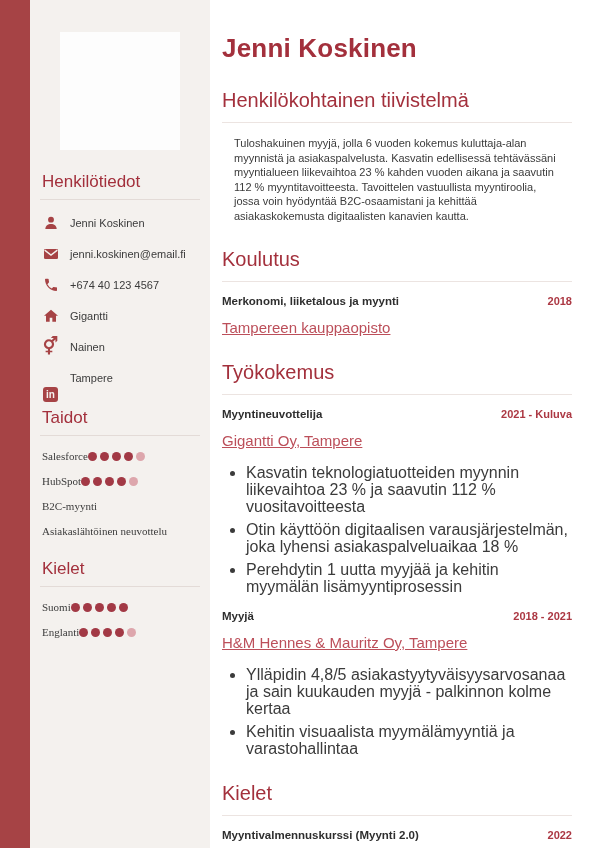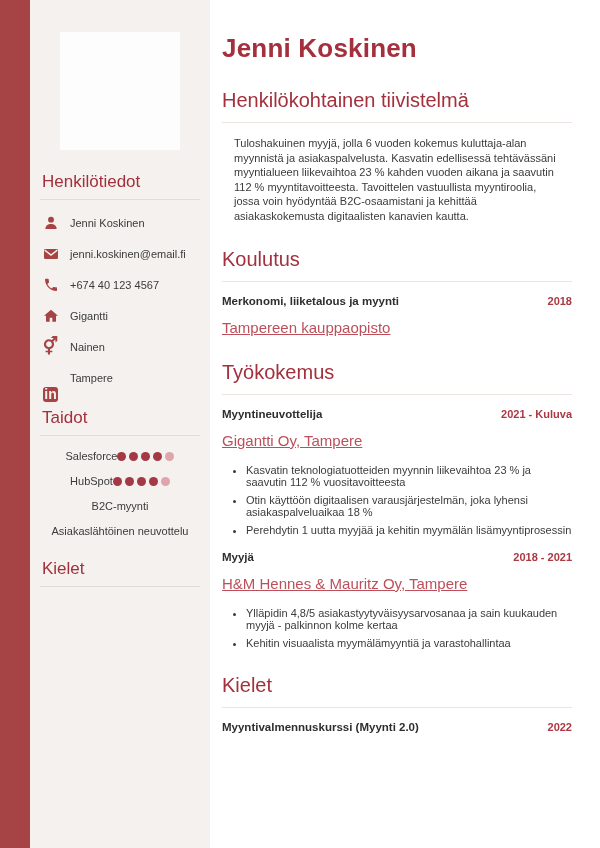--- a/index.html
+++ b/index.html
@@ -9,40 +9,40 @@
   .stripe{width:30px;flex-shrink:0;background:var(--accent,#A64345);}
 
   .sidebar{width:180px;flex-shrink:0;box-sizing:border-box;background:var(--sidebar-bg,#F4F1EE);padding:0 10px;}
   .photo{width:120px;height:118px;background:#FDFDFD;margin:32px auto 6px;}
   .side-h{color:var(--heading,#A3303C);font-size:17px;font-weight:400;margin:22px 2px 7px;}
   .side-divider{border:none;border-top:1px solid #E3DBD7;margin:0 0 14px;}
   .contact-row{display:flex;align-items:center;gap:11px;margin:0 2px 14px;min-height:17px;}
   .icon-wrap{width:17px;height:17px;display:flex;align-items:center;justify-content:center;flex-shrink:0;}
   .icon-wrap svg{width:16px;height:16px;fill:var(--accent,#A64345);}
   .gender-glyph{font-size:17px;line-height:17px;color:var(--accent,#A64345);font-weight:700;}
-  .li-badge{width:15px;height:15px;background:var(--accent,#A64345);color:#F4F1EE;border-radius:3px;font-size:14px;font-weight:700;display:flex;align-items:center;justify-content:center;margin-top:33px;}
+  .li-badge{width:15px;height:15px;background:var(--accent,#A64345);color:#F4F1EE;border-radius:3px;font-size:10px;font-weight:700;display:flex;align-items:center;justify-content:center;margin-top:33px;}
   .contact-text{font-size:11px;color:#3B3B3B;}
-  .skill-row{display:flex;justify-content:center;align-items:center;margin:0 2px 13px;font-size:11px;color:#3B3B3B;min-height:11px;}
+  .skill-row{display:flex;justify-content:flex-start;align-items:center;margin:0 2px 13px;font-size:11px;color:#3B3B3B;min-height:11px;font-family:Liberation Serif, serif;}
   .dots{display:flex;gap:3px;}
   .dot{width:9px;height:9px;border-radius:50%;background:var(--dot-empty,#DDA6AC);}
   .dot.filled{background:var(--dot-filled,#A23945);}
 
   .main{flex:1;box-sizing:border-box;padding:24px 28px 0 12px;background:#ffffff;}
   .name{color:var(--heading,#A3303C);font-size:26px;font-weight:700;margin:9px 0 0;letter-spacing:.2px;}
   .section{margin-top:25px;}
   .main-h{color:var(--heading,#A3303C);font-size:20px;font-weight:400;margin:0 0 10px;}
   .main-divider{border:none;border-top:1px solid #ECE4E1;margin:0 0 13px;}
   .summary-text{font-size:11px;line-height:14.5px;color:#3B3B3B;margin:12px;}
   .entry{margin-bottom:15px;}
   .entry-head{display:flex;justify-content:space-between;align-items:baseline;gap:48px;}
   .entry-title{font-size:11.5px;font-weight:700;color:#2E2E2E;}
   .entry-date{font-size:11px;font-weight:700;color:var(--date,#AC3843);white-space:nowrap;}
   .entry-sub{font-size:15px;color:var(--subtitle,#BC4F5A);margin-top:12px;text-decoration:underline;}
   ul.bullets{margin:15px 0 0;padding-left:24px;}
-  ul.bullets li{font-size:11px;line-height:12px;color:#3B3B3B;margin-bottom:6px;}
+  ul.bullets li{font-size:16px;line-height:17px;color:#3B3B3B;margin-bottom:6px;}
 </style>
 </head>
 <body>
 
 <div class="page">
   <div class="stripe"></div>
 
   <aside class="sidebar">
     <div class="photo"></div>
 
@@ -123,20 +123,42 @@
         <div class="skill-row">
           <span>B2C-myynti</span>
         </div>
         <div class="skill-row">
           <span>Asiakaslähtöinen neuvottelu</span>
         </div>
       </div>
 
     <h2 class="side-h">Kielet</h2>
     <hr class="side-divider">
+    <div id="languages-list">
+        <div class="skill-row">
+          <span>Suomi</span>
+          <span class="dots">
+            <span class="dot filled"></span>
+            <span class="dot filled"></span>
+            <span class="dot filled"></span>
+            <span class="dot filled"></span>
+            <span class="dot filled"></span>
+          </span>
+        </div>
+        <div class="skill-row">
+          <span>Englanti</span>
+          <span class="dots">
+            <span class="dot filled"></span>
+            <span class="dot filled"></span>
+            <span class="dot filled"></span>
+            <span class="dot filled"></span>
+            <span class="dot"></span>
+          </span>
+        </div>
+      </div>
   </aside>
 
   <main class="main">
     <h1 class="name">Jenni Koskinen</h1>
 
     <section class="section">
       <h2 class="main-h">Henkilökohtainen tiivistelmä</h2>
       <hr class="main-divider">
       <p class="summary-text">Tuloshakuinen myyjä, jolla 6 vuoden kokemus kuluttaja-alan myynnistä ja asiakaspalvelusta. Kasvatin edellisessä tehtävässäni myyntialueen liikevaihtoa 23 % kahden vuoden aikana ja saavutin 112 % myyntitavoitteesta. Tavoittelen vastuullista myyntiroolia, jossa voin hyödyntää B2C-osaamistani ja kehittää asiakaskokemusta digitaalisten kanavien kautta.</p>
     </section>

